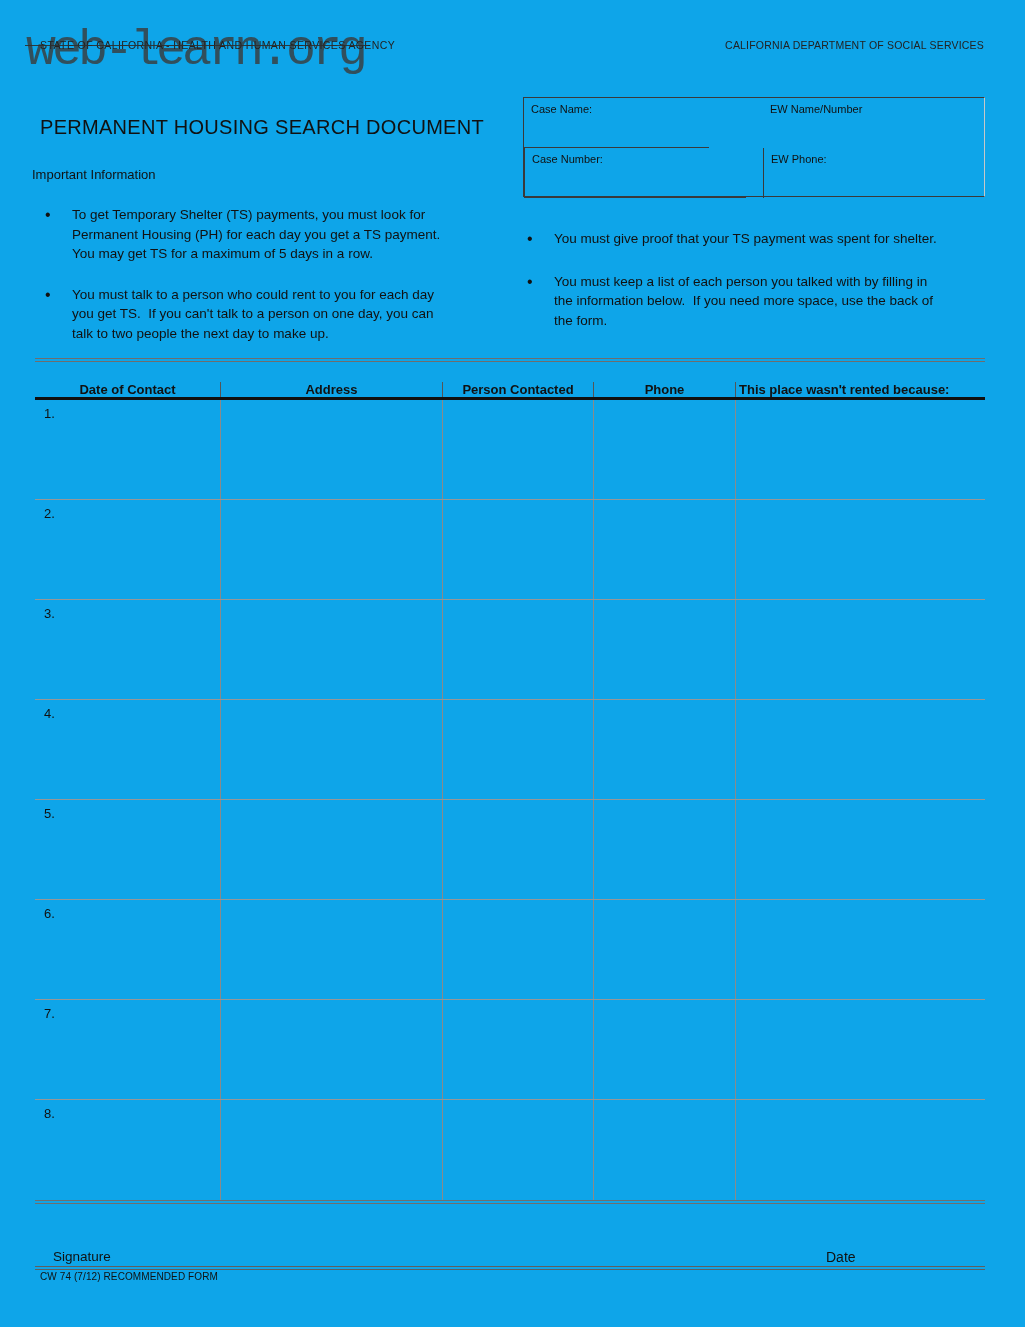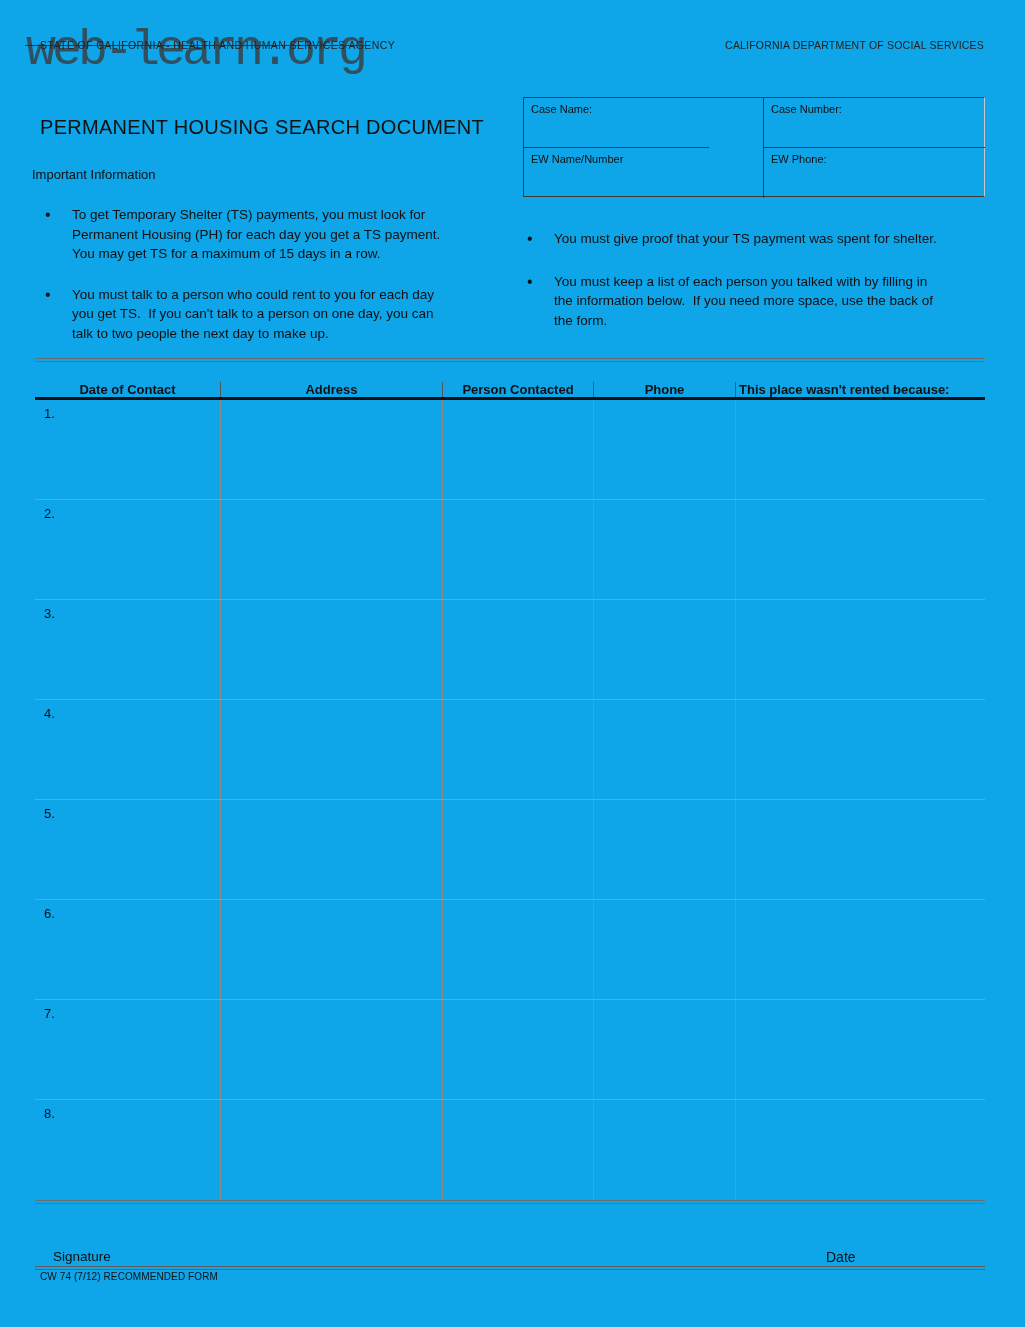--- a/index.html
+++ b/index.html
@@ -136,37 +136,37 @@
   <div class="strike-line"></div>
   <div class="department">CALIFORNIA DEPARTMENT OF SOCIAL SERVICES</div>
 
   <div class="title">PERMANENT HOUSING SEARCH DOCUMENT</div>
   <div class="important-heading">Important Information</div>
 
   <div class="case-table">
     <div class="case-cell r1 c1">
       <span>Case Name:</span>
     </div>
+    <div class="case-cell r2 c1">
+      <span>EW Name/Number</span>
+    </div>
     <div class="case-cell r1 c2">
       <span>Case Number:</span>
     </div>
-    <div class="case-cell r2 c1">
-      <span>EW Name/Number</span>
-    </div>
     <div class="case-cell r2 c2">
       <span>EW Phone:</span>
     </div>
   </div>
 
   <div class="bullets bullets-left">
     <div class="bullet-item">
       <span class="bullet-glyph">•</span>
       <span class="bullet-text">To get Temporary Shelter (TS) payments, you must look for
 Permanent Housing (PH) for each day you get a TS payment.
-You may get TS for a maximum of 15 days in a row.</span>
+You may get TS for a maximum of 5 days in a row.</span>
     </div>
     <div class="bullet-item">
       <span class="bullet-glyph">•</span>
       <span class="bullet-text">You must talk to a person who could rent to you for each day
 you get TS.  If you can't talk to a person on one day, you can
 talk to two people the next day to make up.</span>
     </div>
   </div>
 
   <div class="bullets bullets-right">

